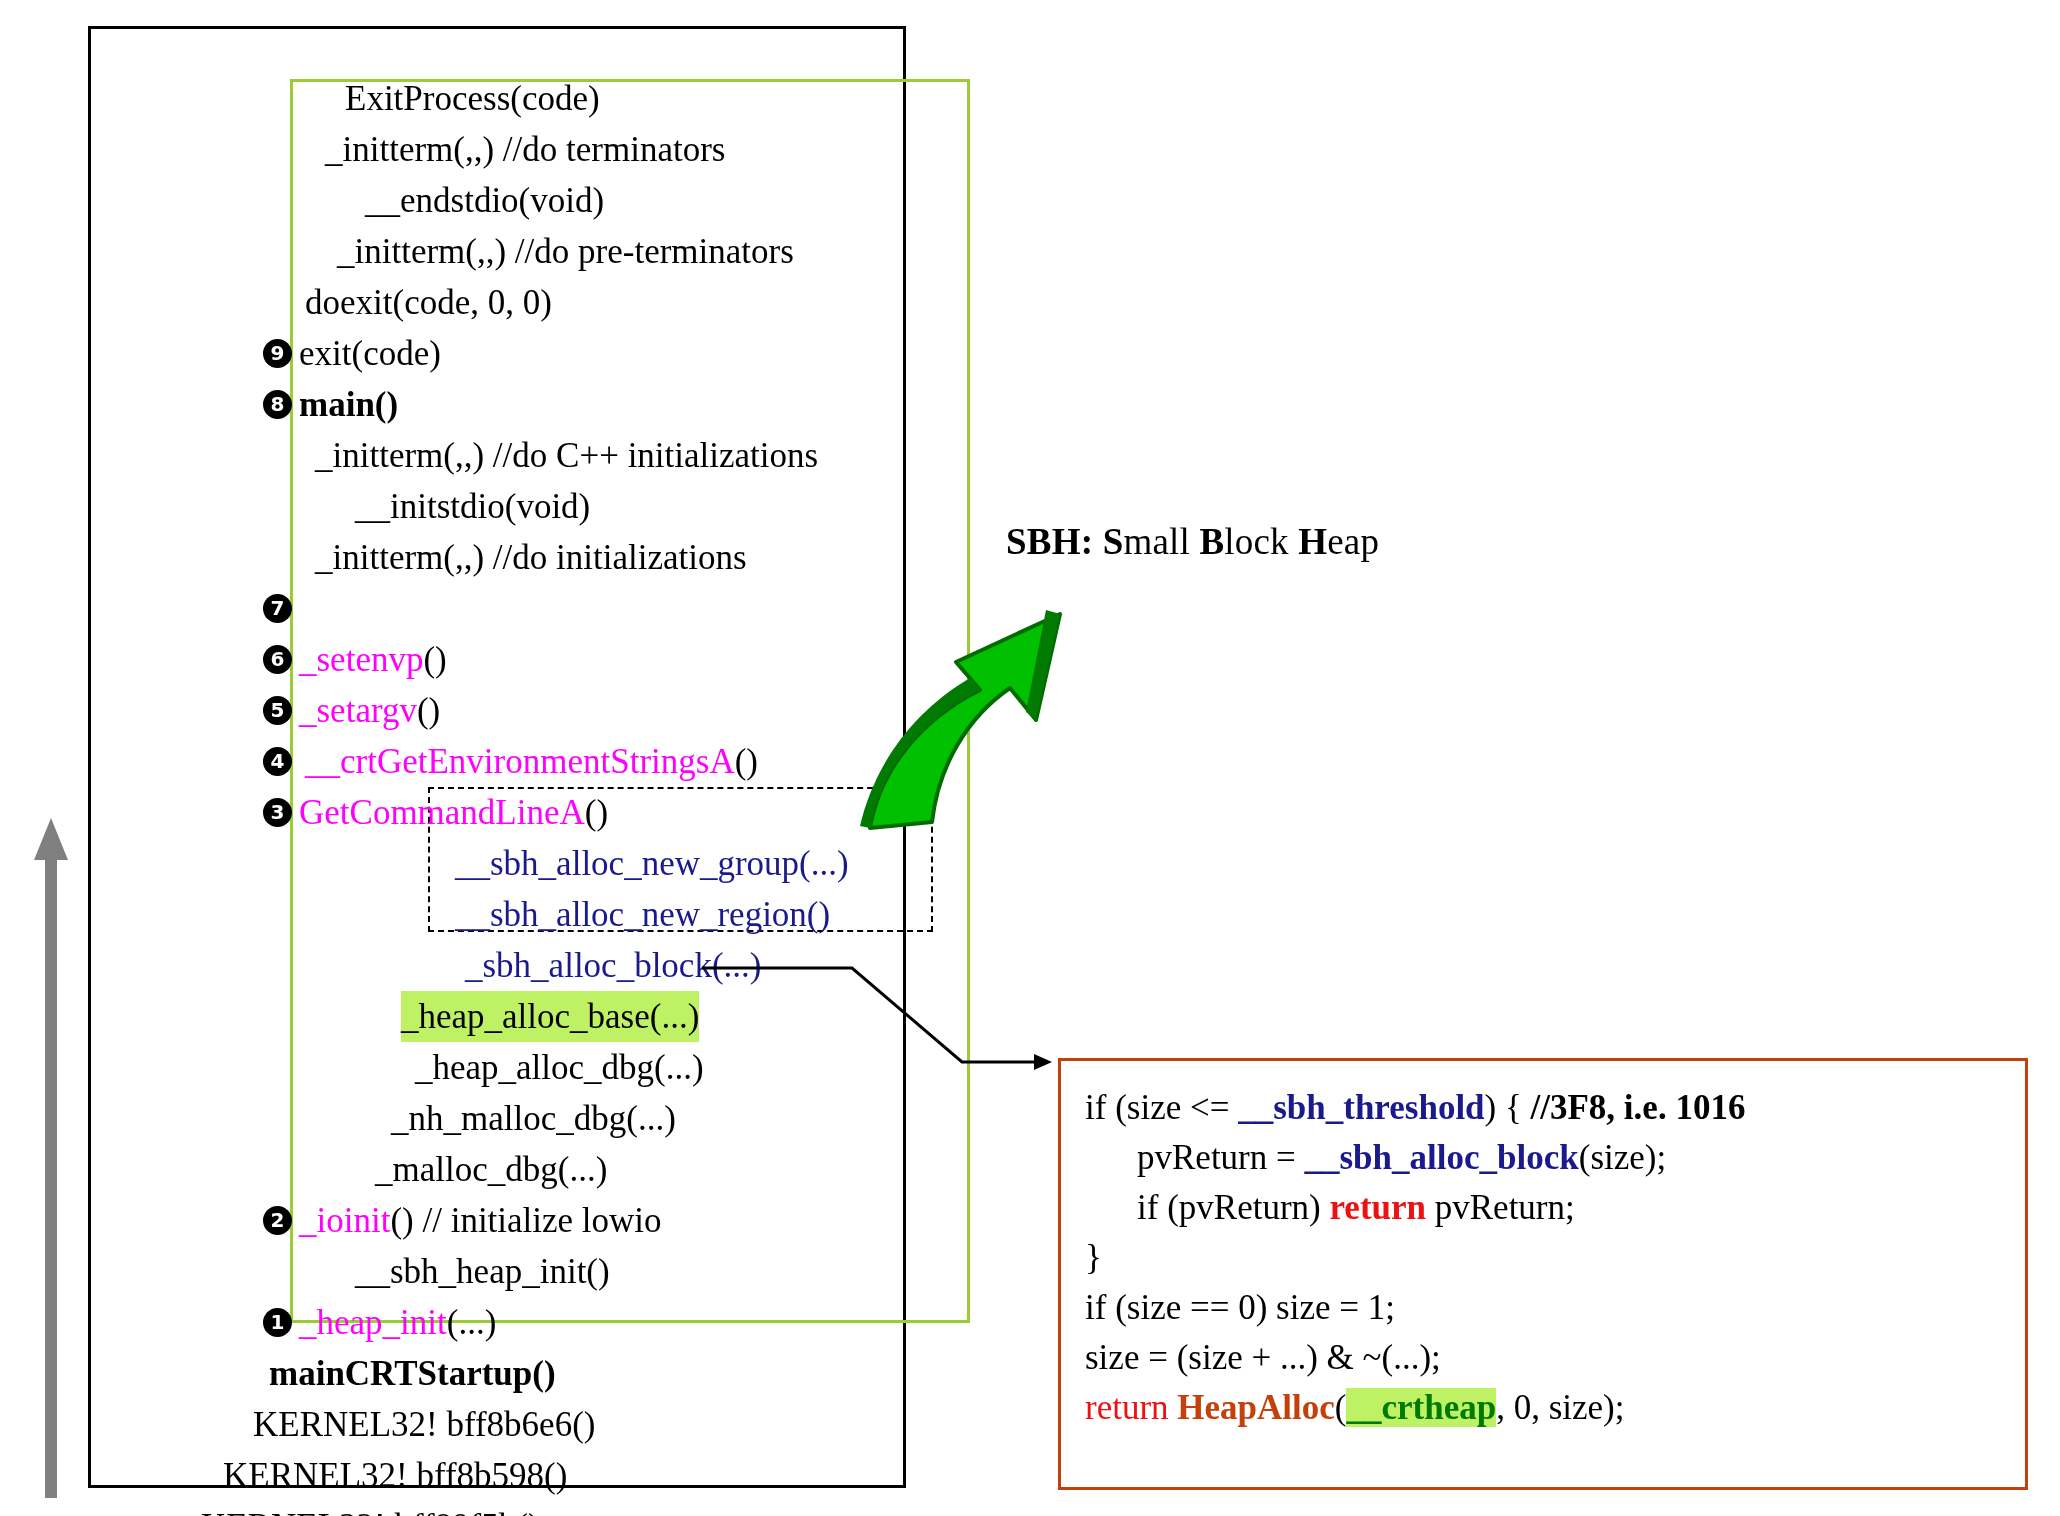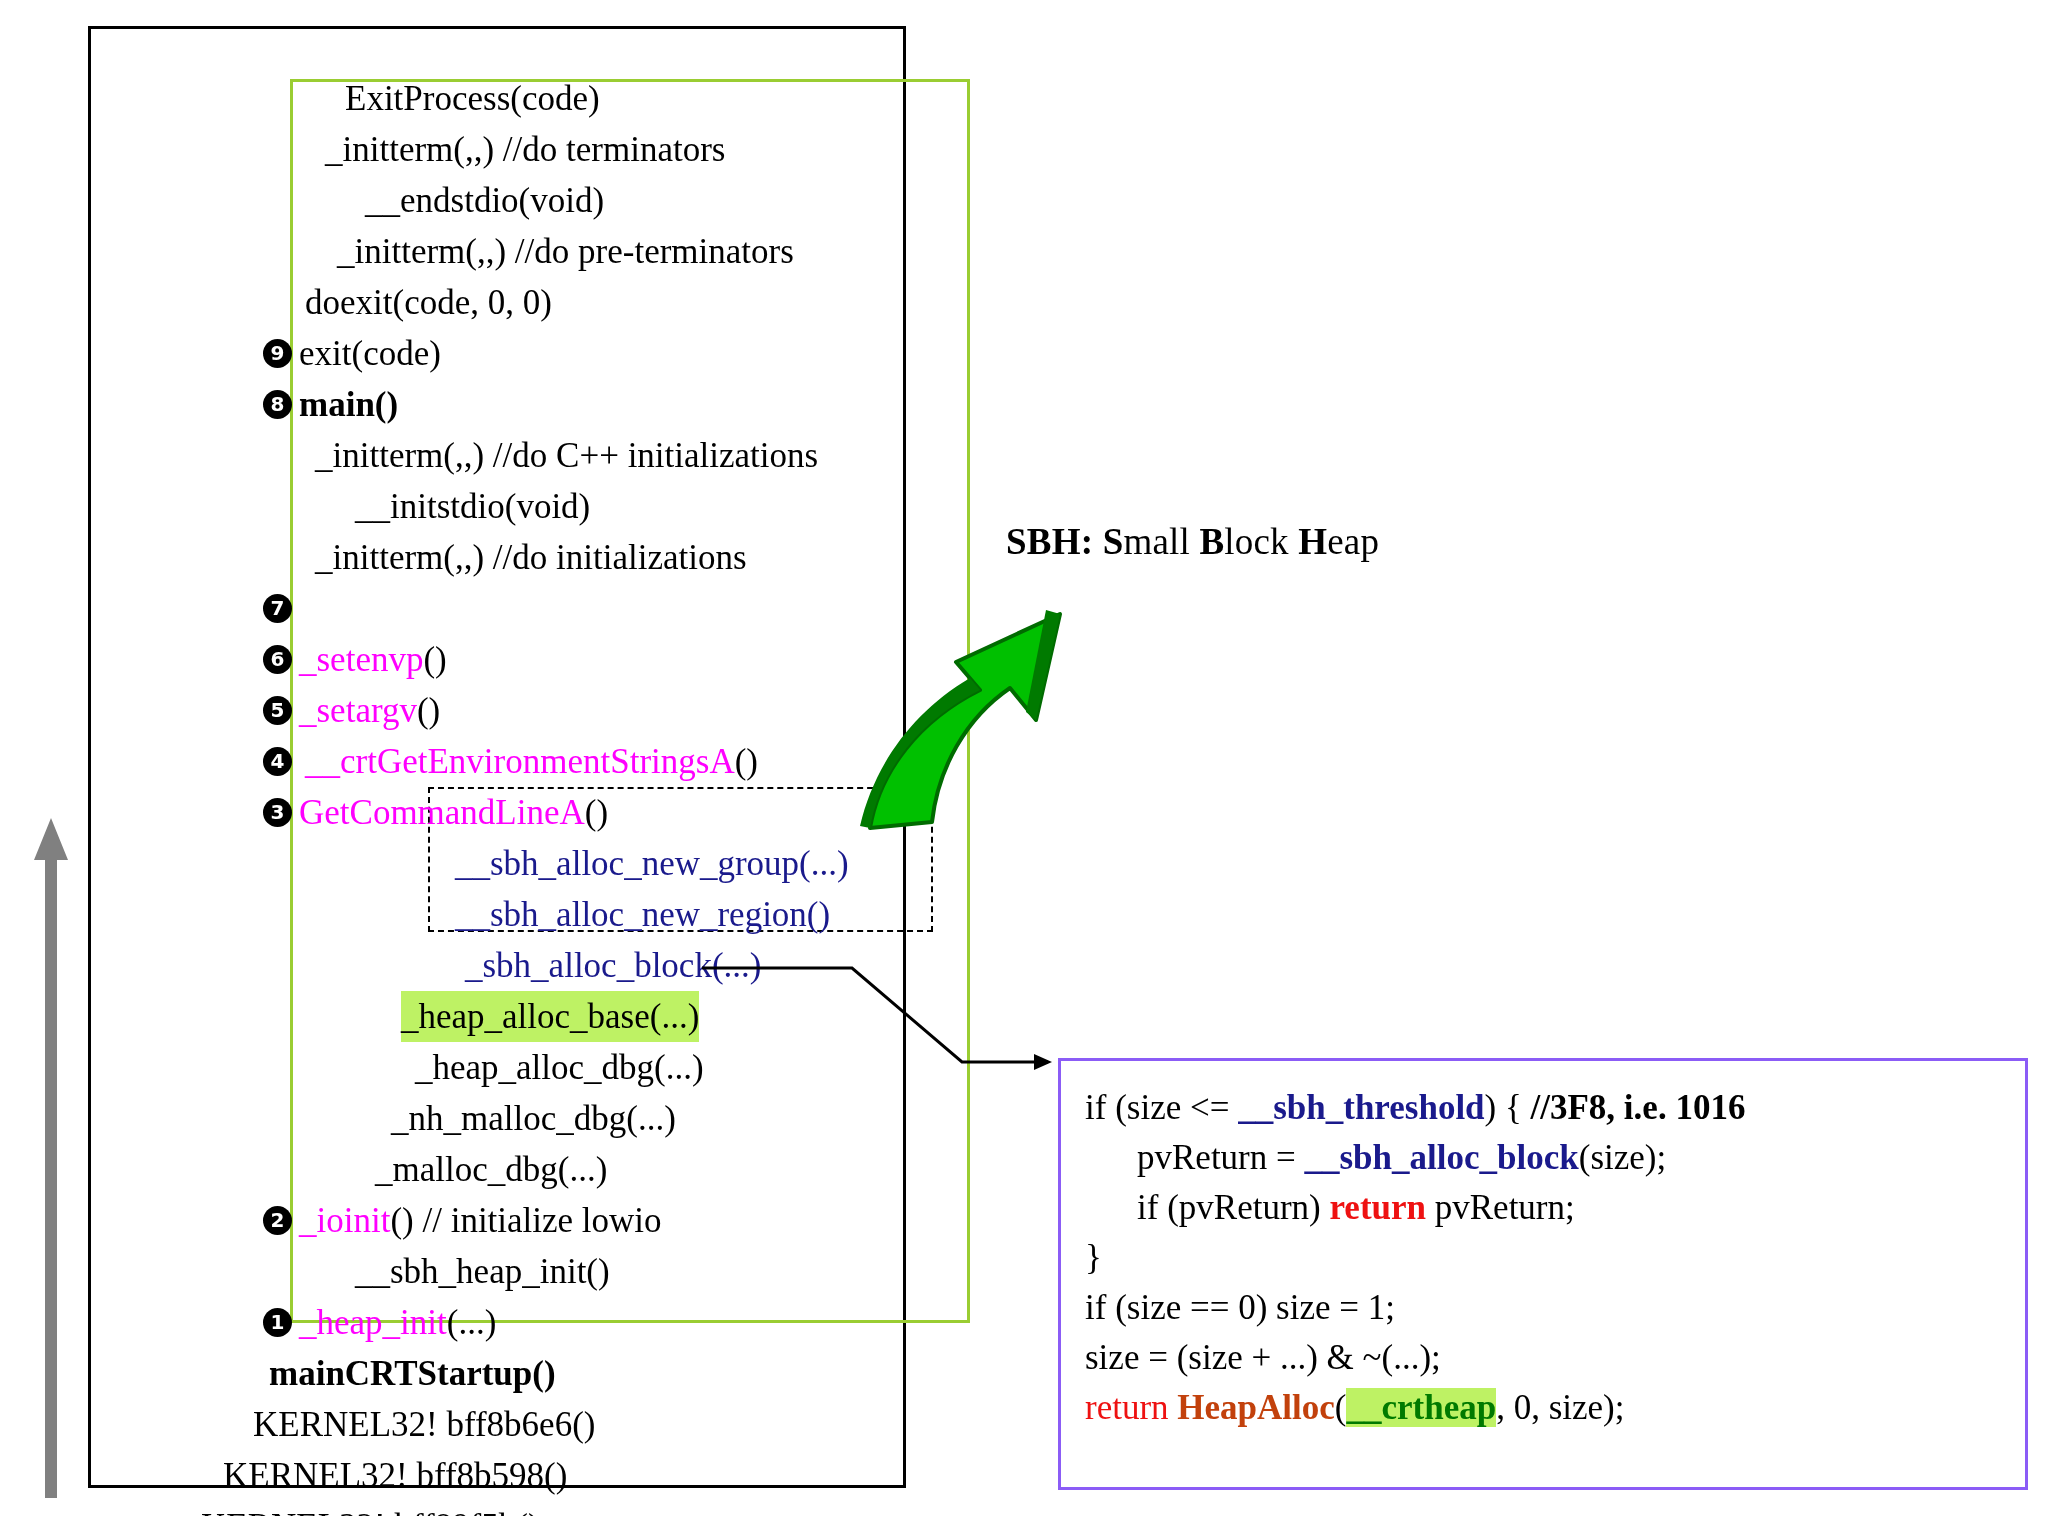--- a/index.html
+++ b/index.html
@@ -127,21 +127,21 @@
     height: 140px;
   }
 
   
   #code-box {
     position: absolute;
     left: 1058px;
     top: 1058px;
     width: 970px;
     height: 432px;
-    border: 3px solid #8b5cf6;
+    border: 3px solid #c2410c;
     box-sizing: border-box;
     background: #ffffff;
     padding: 22px 0 0 24px;
   }
   .code-line {
     font-size: 35px;
     line-height: 50px;
     white-space: nowrap;
   }
   .indent1 { padding-left: 52px; }

